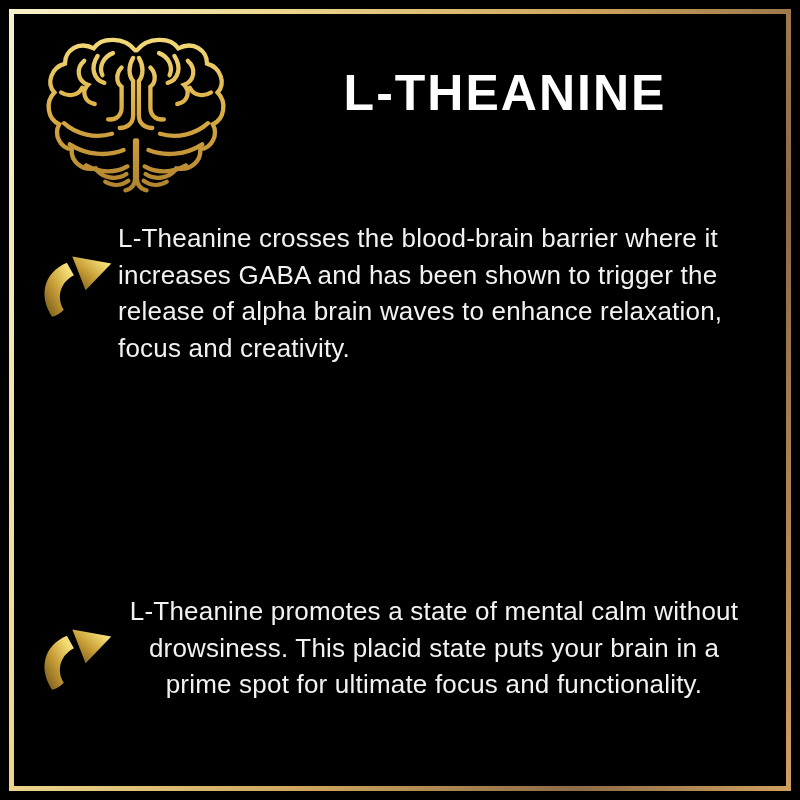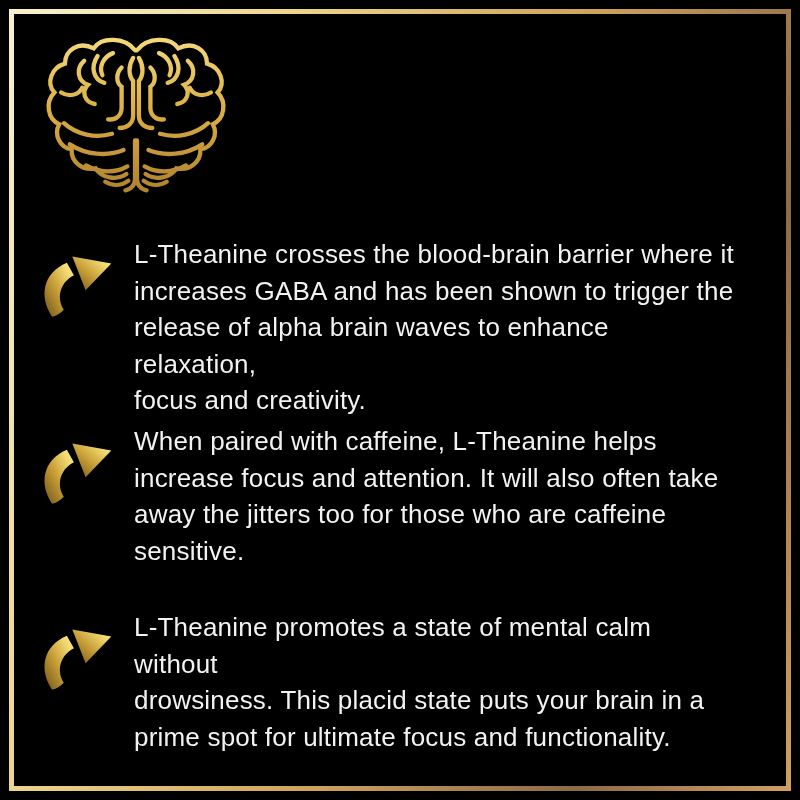--- a/index.html
+++ b/index.html
@@ -52,30 +52,30 @@
     box-sizing: border-box;
   }
   .bullet .arrow {
     position: absolute;
     left: 2px;
     top: 20px;
     width: 78px;
     height: 80px;
   }
   .bullet .text {
-    margin: 16px;
+    margin: 0;
     color: #f2f2f2;
     font-size: 26px;
     line-height: 36.5px;
     letter-spacing: 0.2px;
     white-space: pre-line;
   }
   .b1 { top: 220px; }
   .b2 { top: 407px; }
-  .b3 { top: 593px; }
+  .b3 { top: 593px; text-align: center; }
   .svg-defs {
     position: absolute;
     width: 0;
     height: 0;
     overflow: hidden;
   }
 </style>
 </head>
 <body>
 
@@ -116,41 +116,33 @@
 <div class="poster">
 
   <div class="frame"></div>
 
   <svg class="brain" viewBox="0 0 200 185">
     <use href="#hemi"></use>
     <use href="#hemi" transform="translate(200,0) scale(-1,1)"></use>
   </svg>
 
   <h1 class="title">
+    <span>L-THEANINE</span>
   </h1>
 
   <div class="bullet b1">
     <svg class="arrow" viewBox="0 0 100 100">
       <use href="#arrowShape"></use>
     </svg>
     <p class="text">L-Theanine crosses the blood-brain barrier where it
 increases GABA and has been shown to trigger the
 release of alpha brain waves to enhance relaxation,
 focus and creativity.</p>
   </div>
 
-  <div class="bullet b2">
-    <svg class="arrow" viewBox="0 0 100 100">
-      <use href="#arrowShape"></use>
-    </svg>
-    <p class="text">When paired with caffeine, L-Theanine helps
-increase focus and attention. It will also often take
-away the jitters too for those who are caffeine
-sensitive.</p>
-  </div>
 
   <div class="bullet b3">
     <svg class="arrow" viewBox="0 0 100 100">
       <use href="#arrowShape"></use>
     </svg>
     <p class="text">L-Theanine promotes a state of mental calm without
 drowsiness. This placid state puts your brain in a
 prime spot for ultimate focus and functionality.</p>
   </div>
 

